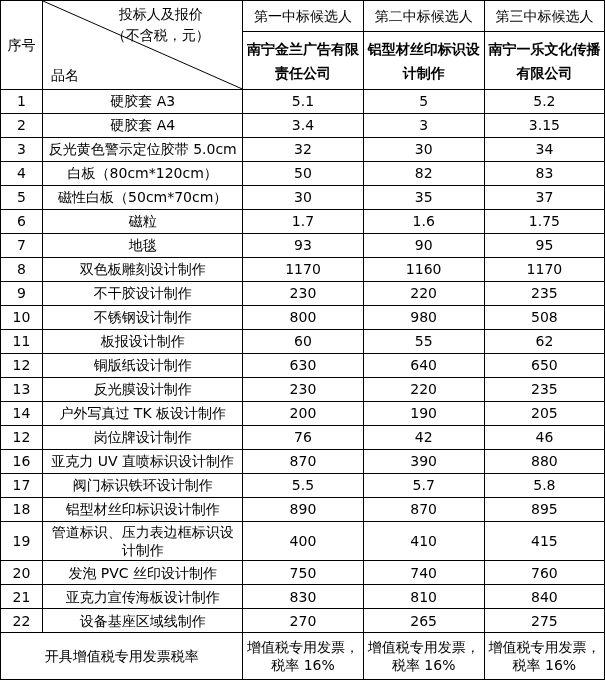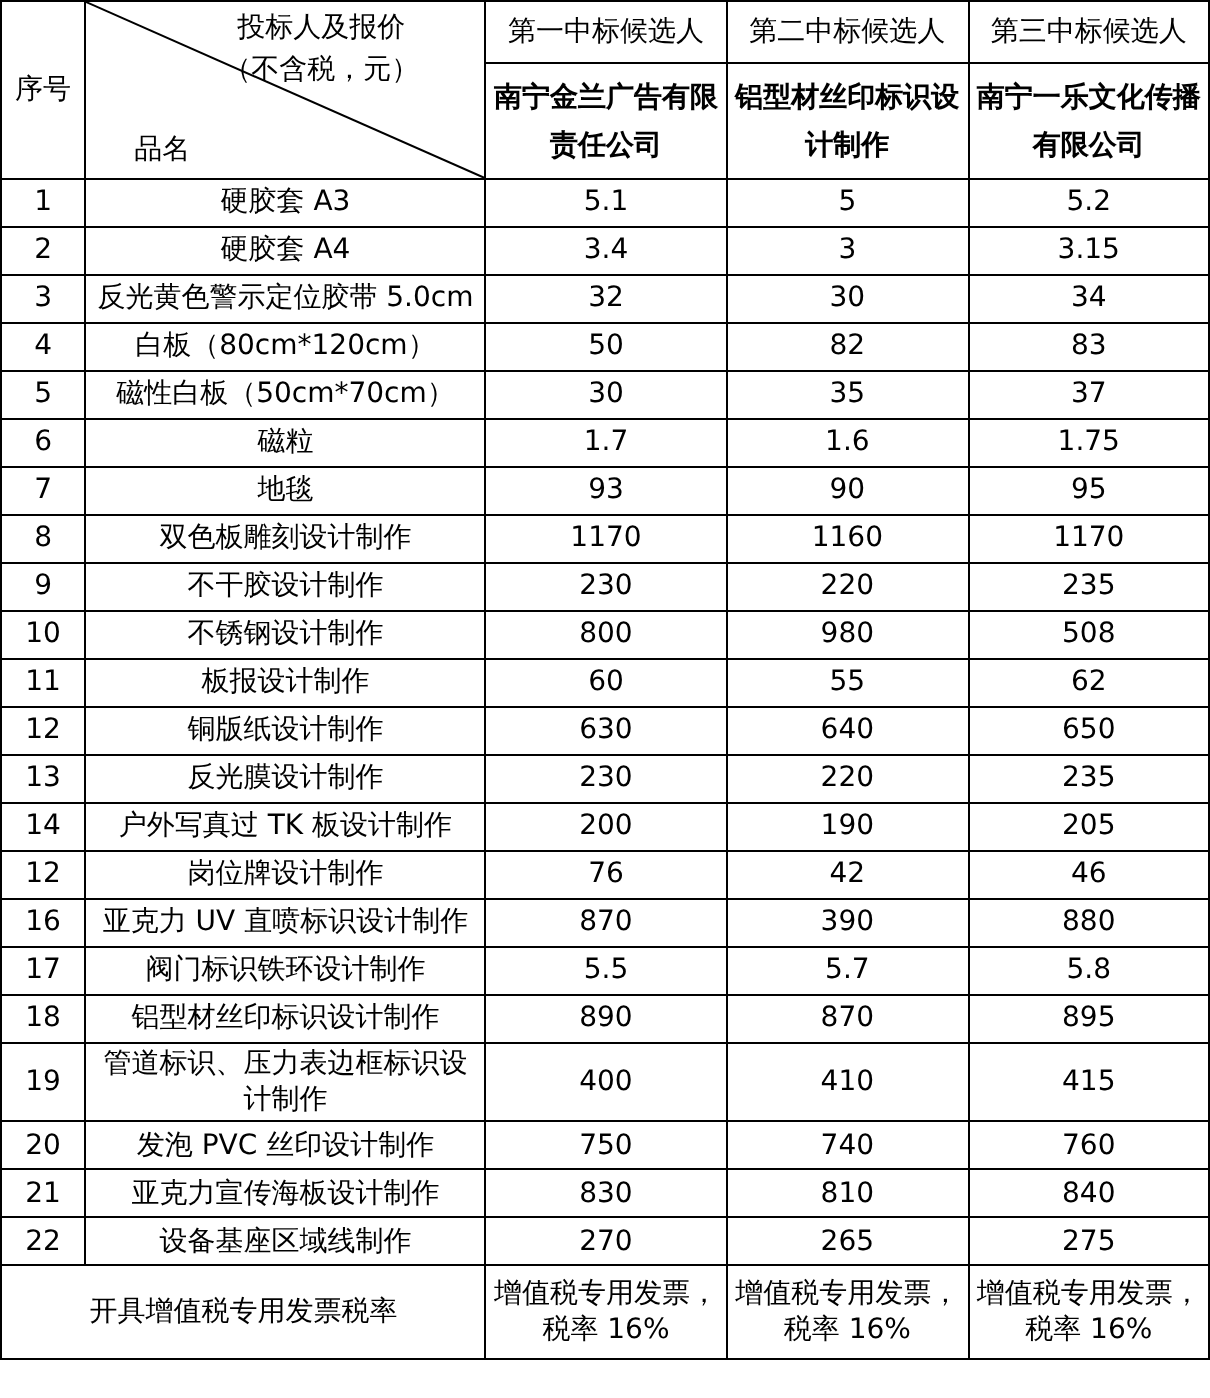--- a/index.html
+++ b/index.html
@@ -40,21 +40,20 @@
   .diag svg{
     position:absolute;left:0;top:0;width:100%;height:100%;
   }
   .diag-top{
     position:absolute;top:3px;right:4px;width:78%;
     text-align:center;line-height:21px;font-size:14px;
   }
   .diag-bottom{
     position:absolute;bottom:5px;left:8px;
     font-size:14px;
-    margin-left:16px;
   }
 
   tbody td{height:21px;}
   tfoot td{height:44px;line-height:21px;}
 </style>
 </head>
 <body>
 
 <table class="bid">
   <colgroup>

